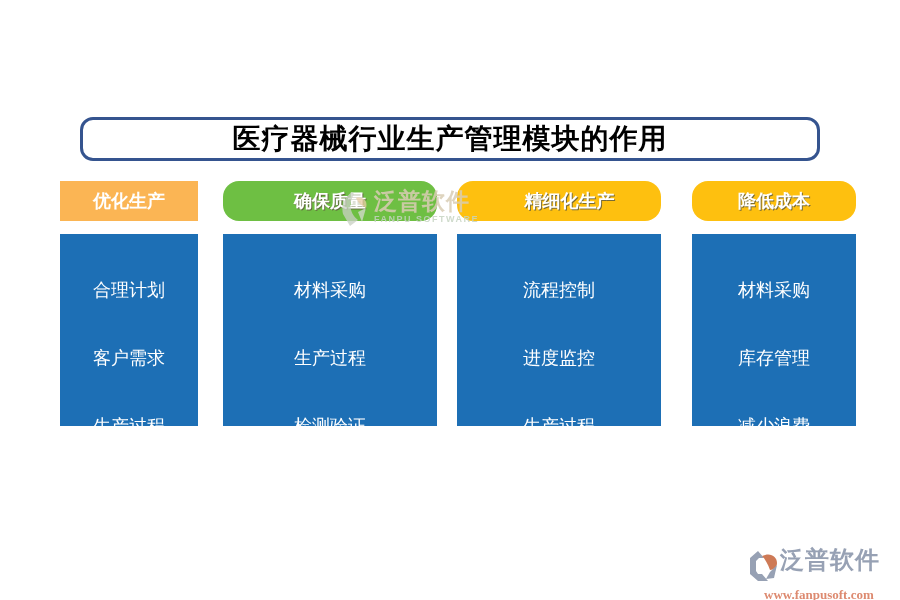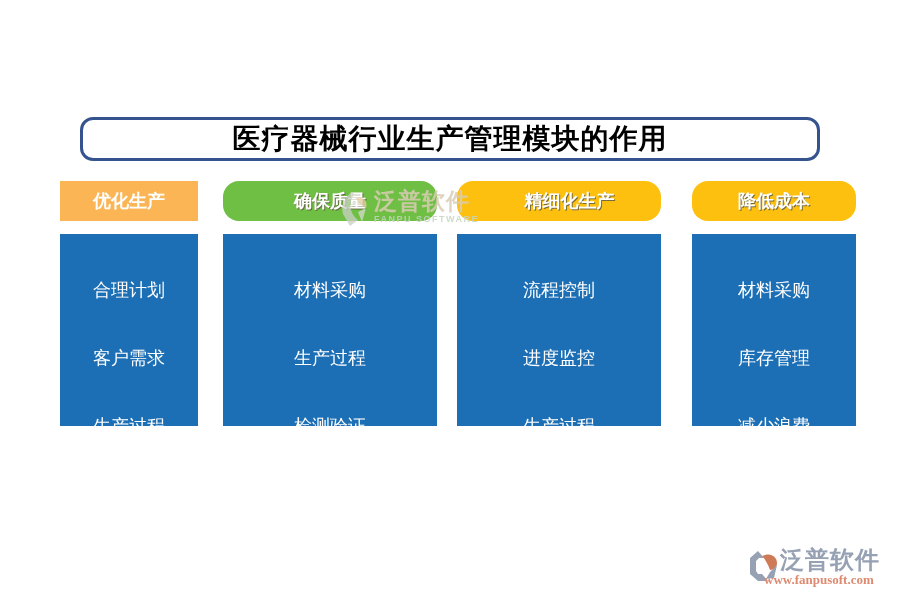--- a/index.html
+++ b/index.html
@@ -52,21 +52,21 @@
   .wm-corner{
     position:absolute;left:748px;top:548px;width:145px;height:42px;
     display:flex;align-items:flex-start;pointer-events:none;
   }
   .wm-corner .wm-logo{width:32px;height:32px;flex:0 0 auto;margin-top:2px;}
   .wm-corner .wm-textcol{display:flex;flex-direction:column;line-height:1;}
   .wm-corner .wm-brand{
     font-size:24px;font-weight:bold;color:#97A1B4;letter-spacing:1px;white-space:nowrap;
   }
   .wm-corner .wm-url{
-    font-size:13px;font-weight:bold;color:#DD8A70;margin-top:1px;margin-left:-16px;white-space:nowrap;
+    font-size:13px;font-weight:bold;color:#DD8A70;margin-top:16px;margin-left:-16px;white-space:nowrap;
   }
 </style>
 </head>
 <body>
 
 <div class="title-box">
   <span class="title-text">医疗器械行业生产管理模块的作用</span>
 </div>
 
 <div class="column col-1">

